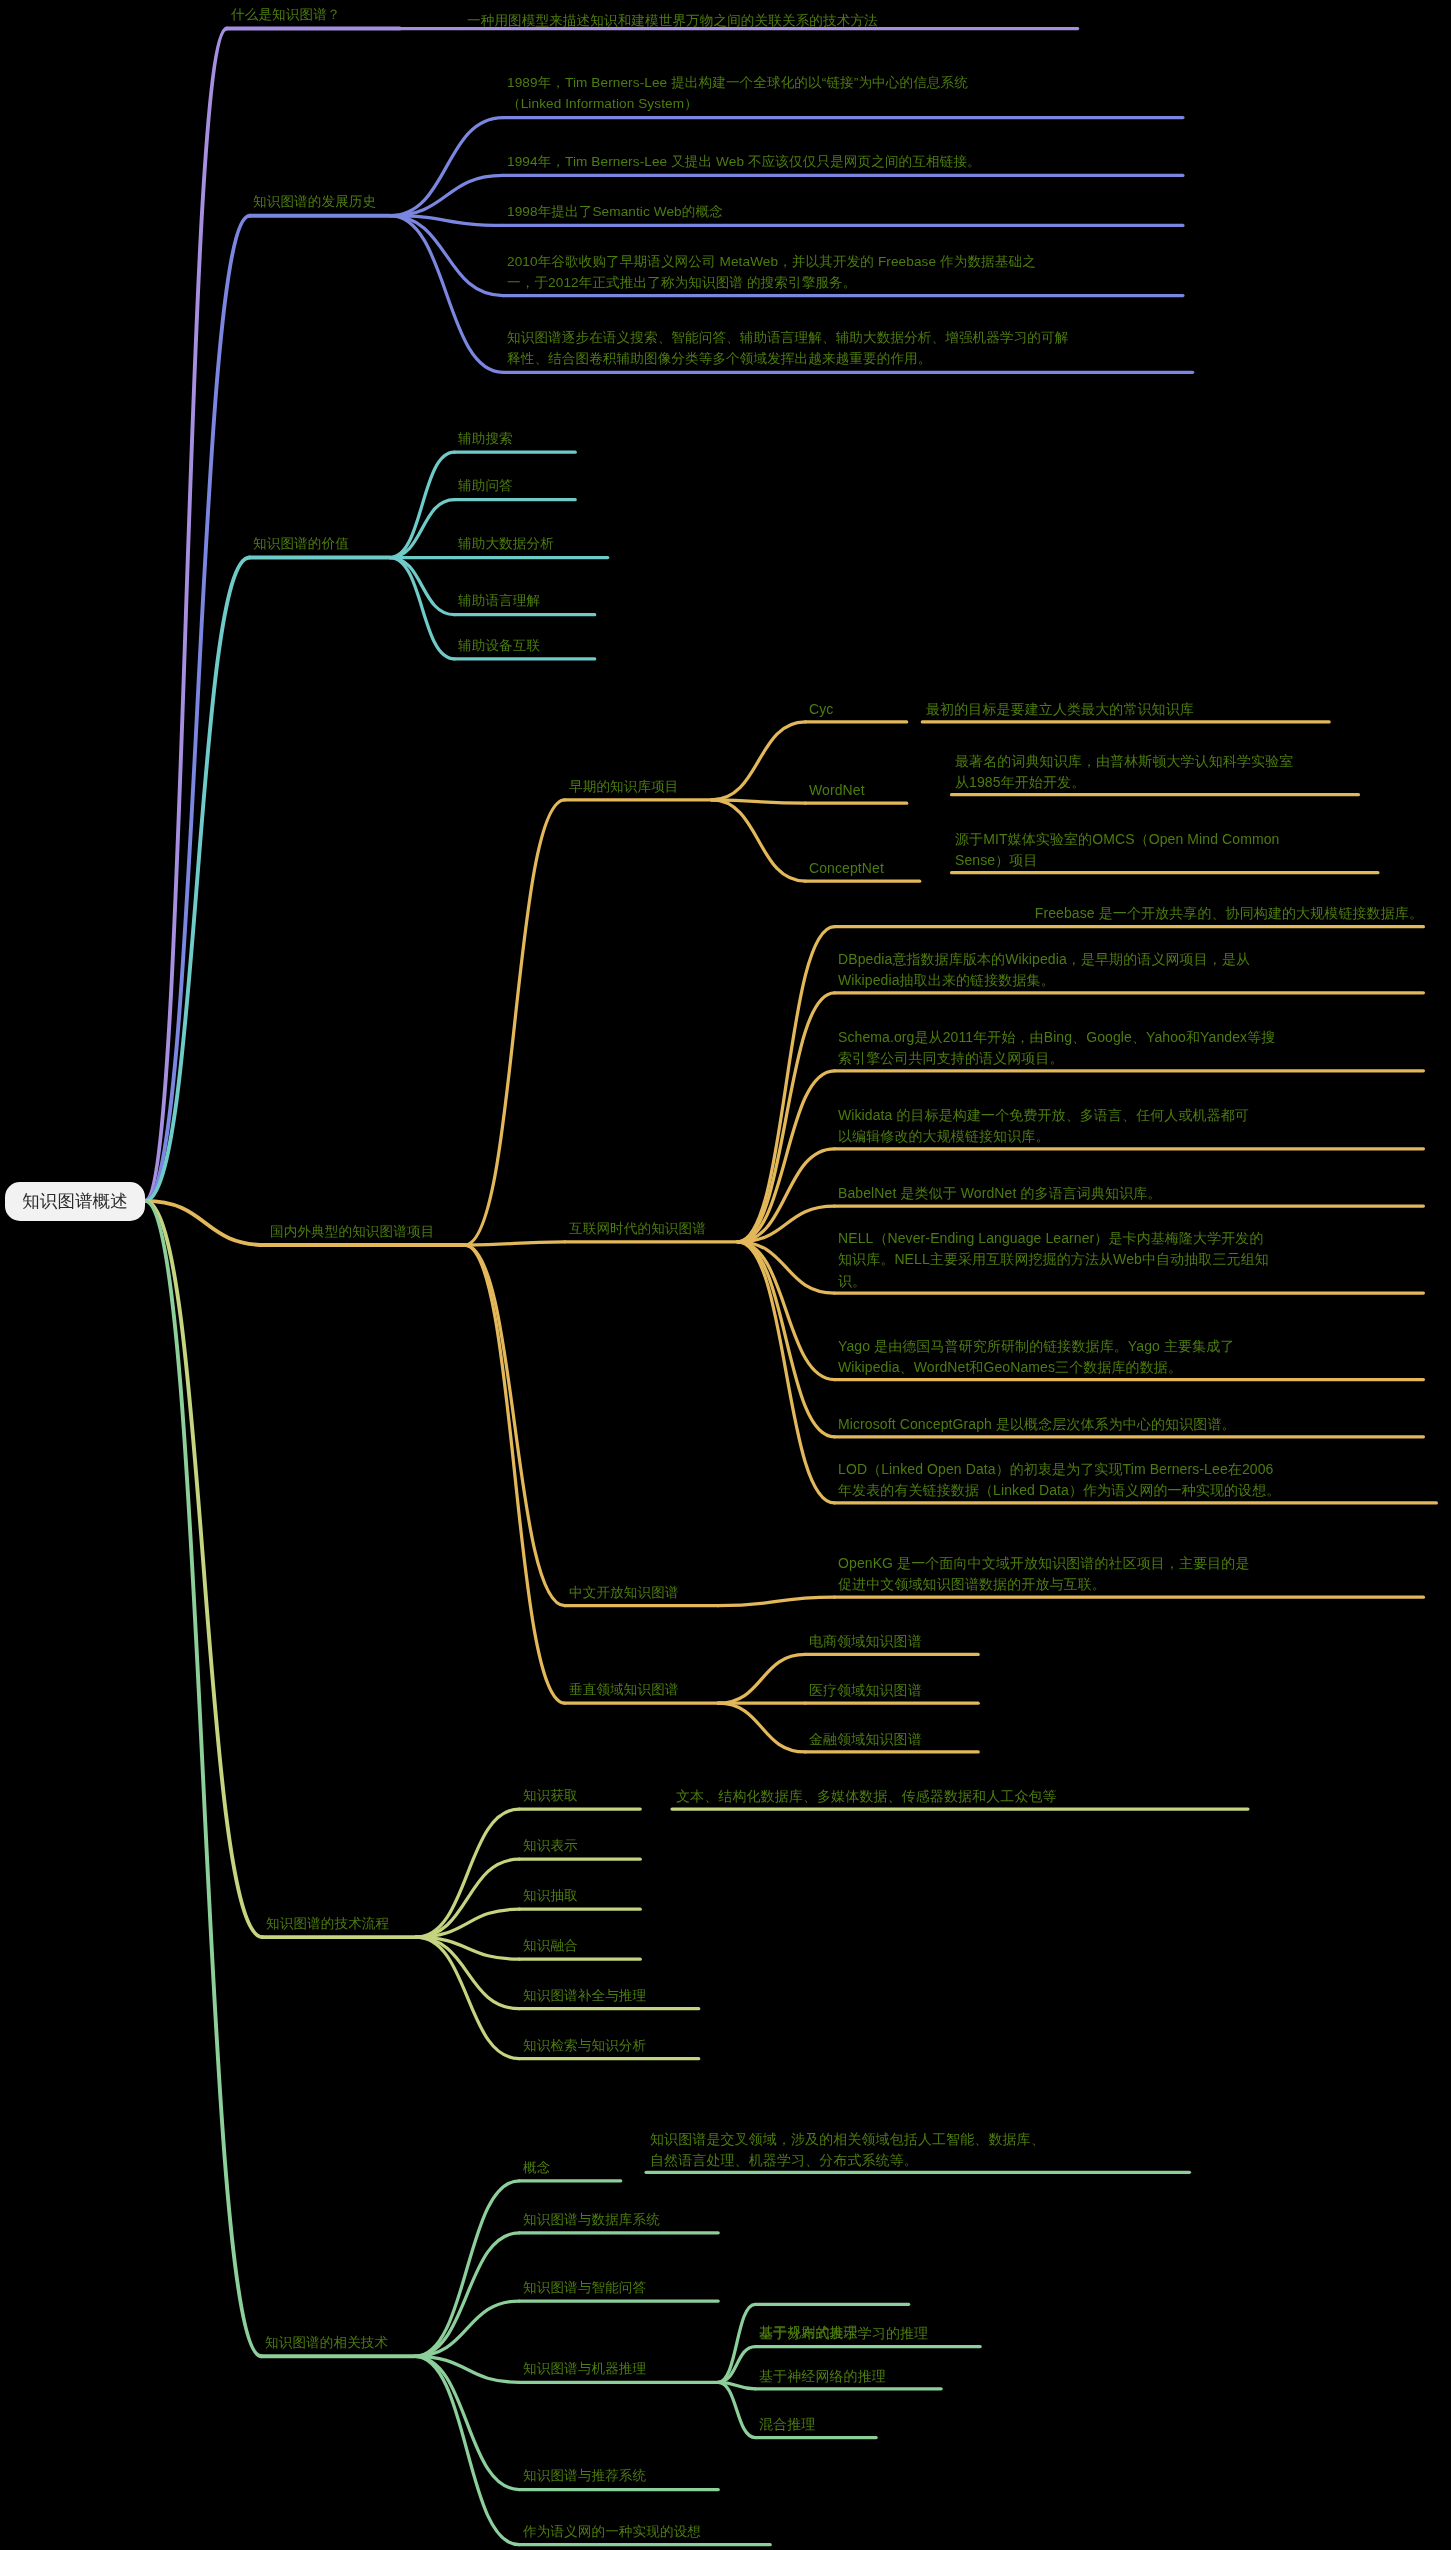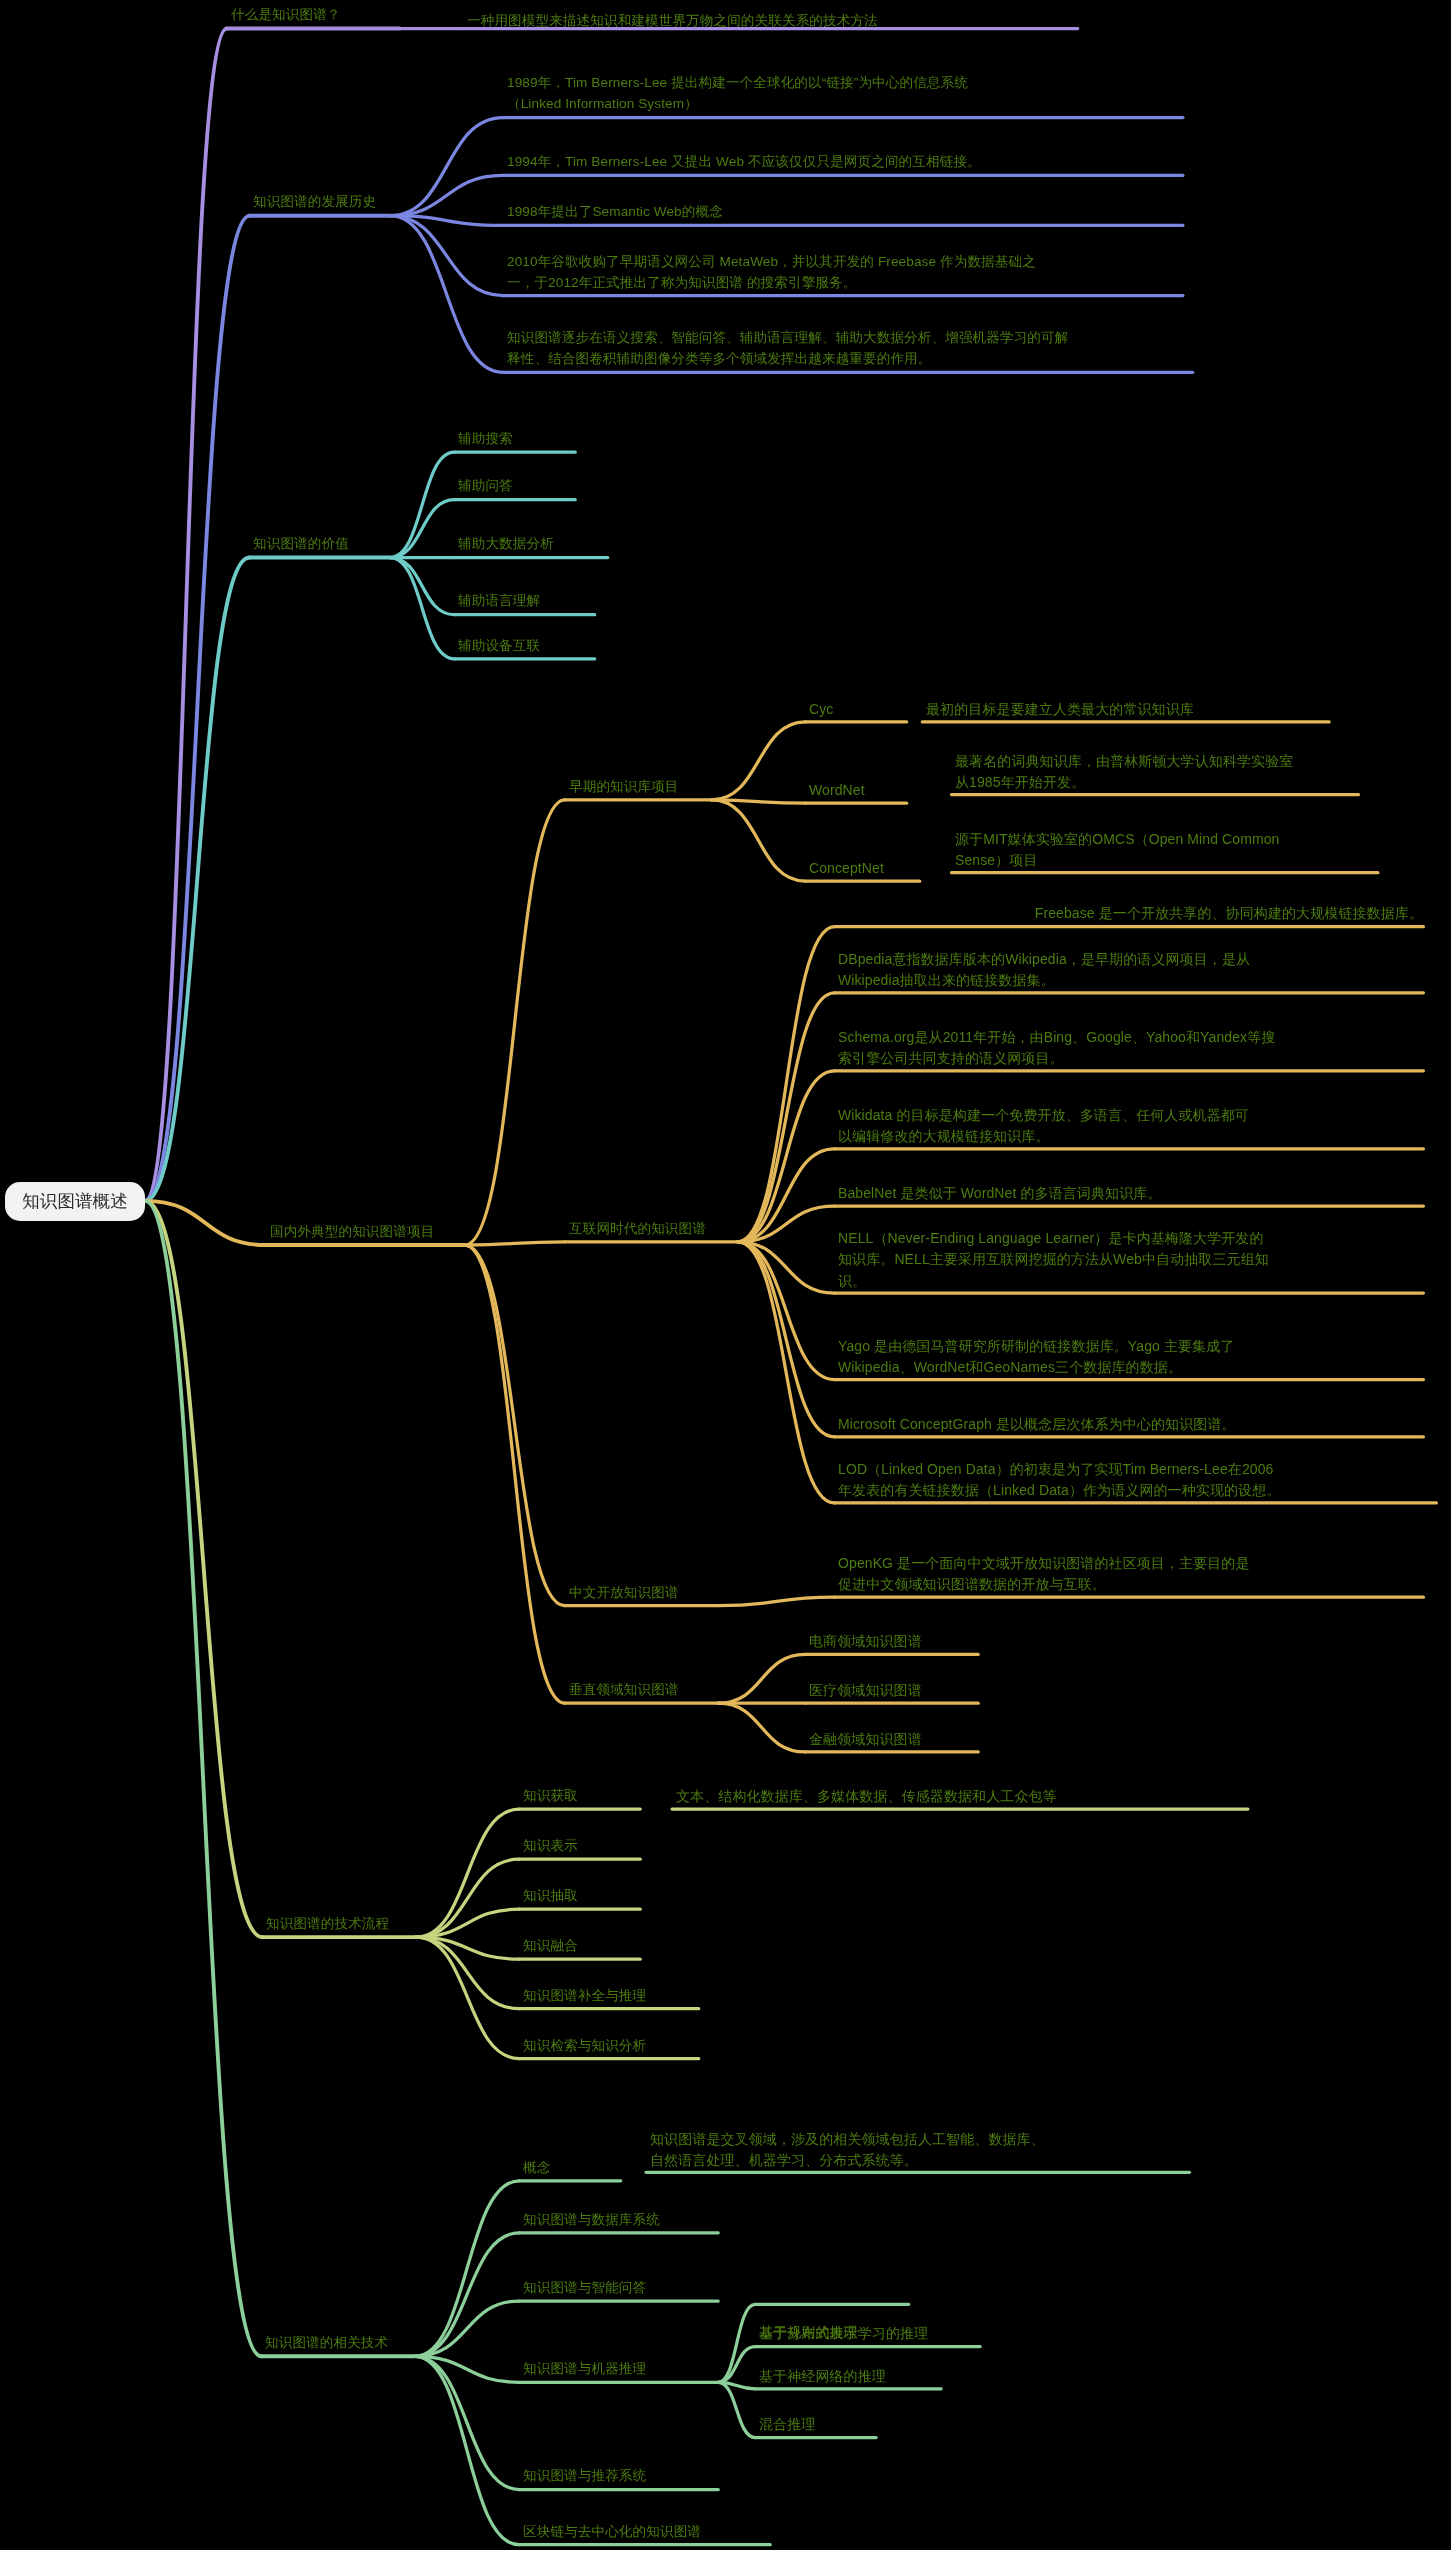--- a/index.html
+++ b/index.html
@@ -205,16 +205,16 @@
       <div class="node l3" style="left: 650px; top: 2129px; width: 539px;">知识图谱是交叉领域，涉及的相关领域包括人工智能、数据库、
 自然语言处理、机器学习、分布式系统等。</div>
       <div class="node l2" style="left: 523px; top: 2210px; width: 195px;">知识图谱与数据库系统</div>
       <div class="node l2" style="left: 523px; top: 2278px; width: 195px;">知识图谱与智能问答</div>
       <div class="node l2" style="left: 523px; top: 2359px; width: 195px;">知识图谱与机器推理</div>
       <div class="node l3" style="left: 759px; top: 2281px; width: 149px; margin-top: 41px;">基于规则的推理</div>
       <div class="node l3" style="left: 759px; top: 2323px; width: 221px;">基于分布式表示学习的推理</div>
       <div class="node l3" style="left: 759px; top: 2366px; width: 182px;">基于神经网络的推理</div>
       <div class="node l3" style="left: 759px; top: 2414px; width: 117px;">混合推理</div>
       <div class="node l2" style="left: 523px; top: 2466px; width: 195px;">知识图谱与推荐系统</div>
-      <div class="node l2" style="left: 523px; top: 2522px; width: 247px;">区块链与去中心化的知识图谱</div>
+      <div class="node l2" style="left: 523px; top: 2522px; width: 247px;">作为语义网的一种实现的设想</div>
     </div>
 </div>
 
 
 </body></html>

